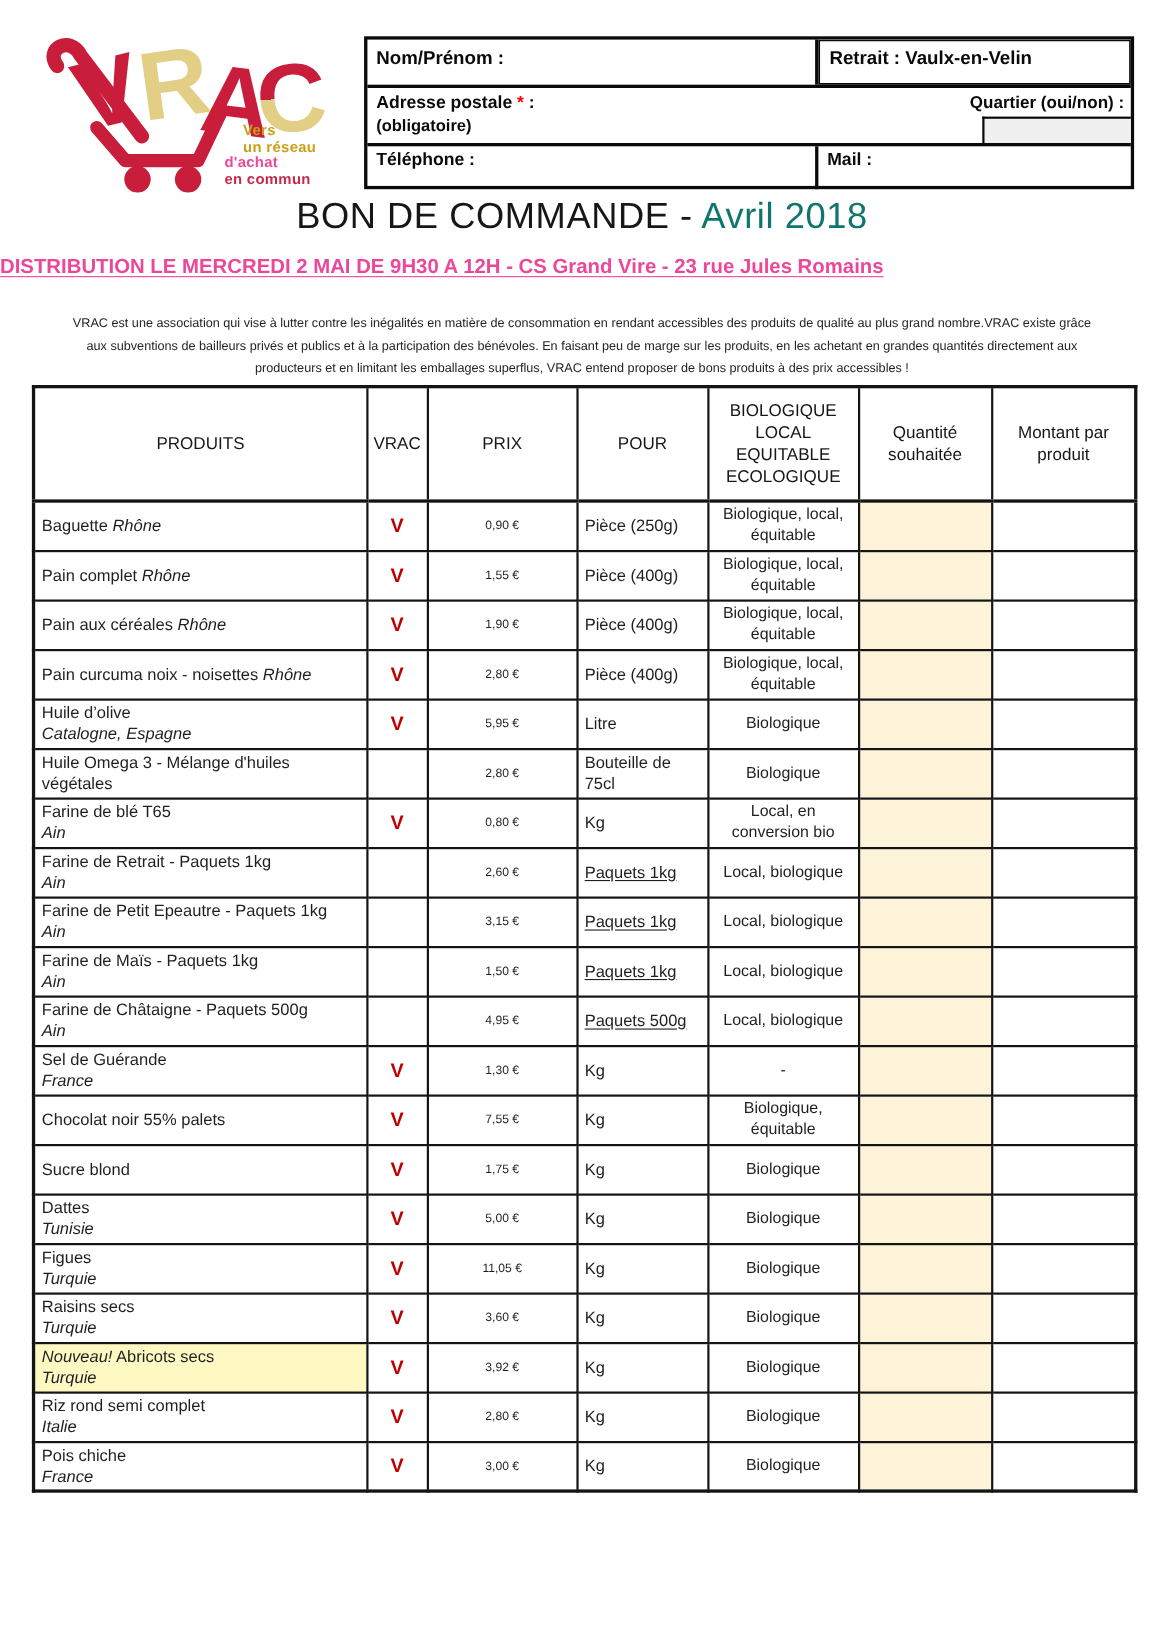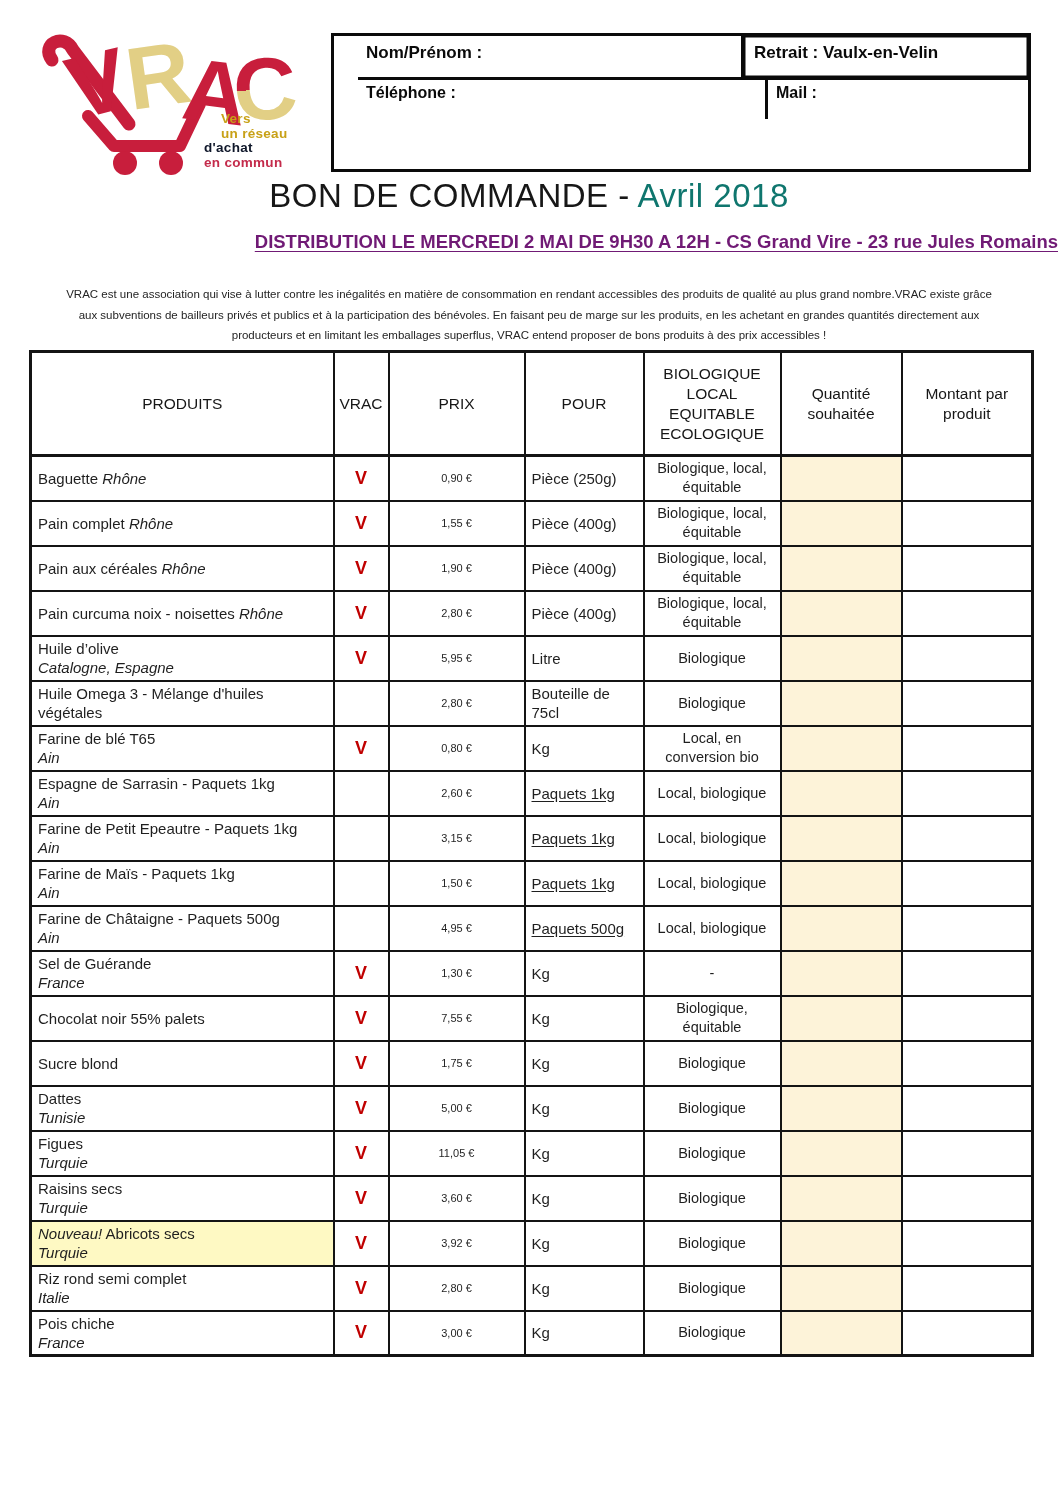--- a/index.html
+++ b/index.html
@@ -6,41 +6,41 @@
   .page{
     position:relative;width:1058px;height:1497px;background:#ffffff;
     font-family:"Liberation Sans",sans-serif;color:#1f1f1f;overflow:hidden;
   }
 
   
   .logo{position:absolute;left:28px;top:24px;width:300px;height:152px;}
   .logo svg{position:absolute;left:0;top:0;}
   .tagline{position:absolute;left:176px;top:88px;font-weight:bold;font-size:13.5px;line-height:14.5px;letter-spacing:.3px;}
   .tag-gold{color:#C8A117;margin-left:17px;}
-  .tag-gold2{color:#0f172a;}
+  .tag-gold2{color:#ec4899;}
   .tag-red{color:#C42B4B;}
 
   
-  .form{position:absolute;left:331px;top:33px;width:700px;height:139px;border:3px solid #0a0a0a;box-sizing:border-box;font-weight:bold;color:#0a0a0a;padding-left:24px;}
+  .form{position:absolute;left:331px;top:33px;width:700px;height:139px;border:3px solid #0a0a0a;box-sizing:border-box;font-weight:bold;color:#0a0a0a;}
   .form-row1{display:flex;height:41px;border-bottom:3px solid #0a0a0a;}
   .cell-nom{flex:1;padding:7px 8px 0 8px;font-size:17px;}
   .cell-retrait{width:287px;box-sizing:border-box;border-left:3px solid #0a0a0a;box-shadow:inset 0 0 0 1.5px #0a0a0a;padding:7px 10px 0 10px;font-size:17px;}
   .form-row2{position:relative;height:47px;border-bottom:3px solid #0a0a0a;padding:3px 8px 0 8px;box-sizing:content-box;font-size:16px;line-height:21px;}
   .star{color:#FF0000;}
   .obligatoire{font-size:15px;}
   .quartier-label{position:absolute;right:6px;top:3px;font-size:15.5px;}
   .quartier-box{position:absolute;right:0;bottom:0;width:133px;height:22px;background:#F0F0F0;border-top:2px solid #0a0a0a;border-left:2px solid #0a0a0a;}
   .form-row3{display:flex;height:39px;}
   .cell-tel{width:410px;box-sizing:border-box;border-right:3px solid #0a0a0a;padding:4px 8px 0 8px;font-size:16px;}
   .cell-mail{flex:1;padding:4px 8px 0 8px;font-size:16px;}
 
   
   .title{position:absolute;left:0;top:177px;width:100%;text-align:center;font-size:33px;color:#171717;letter-spacing:.5px;}
   .title .accent{color:#0f766e;}
-  .banner{position:absolute;left:0;top:231px;width:100%;text-align:right;font-size:18.5px;font-weight:bold;color:#701a75;text-decoration:underline;text-underline-offset:3px;}
+  .banner{position:absolute;left:0;top:231px;width:100%;text-align:left;font-size:18.5px;font-weight:bold;color:#ec4899;text-decoration:underline;text-underline-offset:3px;}
   .intro{position:absolute;left:0;top:284px;width:100%;text-align:center;font-size:11.5px;line-height:20.5px;color:#242424;}
   .intro div{white-space:nowrap;}
 
   
   table.products{position:absolute;left:29px;top:350px;width:1002px;border-collapse:collapse;table-layout:fixed;border:3px solid #141414;}
   table.products td,table.products th{border:2px solid #141414;vertical-align:middle;overflow:hidden;}
   table.products thead th{height:99px;font-weight:400;font-size:15.5px;line-height:20px;text-align:center;white-space:pre-line;color:#171717;border-bottom:3px solid #141414;}
   table.products tbody tr{height:45px;}
   .c-prod{padding:1px 6px;font-size:15px;line-height:19px;text-align:left;}
   .c-prod .origin{display:block;font-style:italic;}
@@ -92,20 +92,28 @@
   </div>
 
   <div class="form">
     <div class="form-row1">
       <div class="cell-nom">
         <span>Nom/Prénom :</span>
       </div>
       <div class="cell-retrait">
         <span>Retrait : Vaulx-en-Velin</span>
       </div>
+    </div>
+    <div class="form-row2">
+      <div>
+        <span>Adresse postale</span><span class="star"> <span>*</span></span><span> :</span>
+        <div class="obligatoire">(obligatoire)</div>
+      </div>
+      <div class="quartier-label">Quartier (oui/non) :</div>
+      <div class="quartier-box"></div>
     </div>
     <div class="form-row3">
       <div class="cell-tel">
         <span>Téléphone :</span>
       </div>
       <div class="cell-mail">
         <span>Mail :</span>
       </div>
     </div>
   </div>
@@ -240,21 +248,21 @@
       <td class="c-vrac">V</td>
       <td class="c-prix">0,80 €</td>
       <td class="c-pour"><span>Kg</span></td>
       <td class="c-bio">Local, en conversion bio</td>
       <td class="c-qty"></td>
       <td class="c-mont"></td>
     </tr>
 
     <tr>
       <td class="c-prod">
-        <span class="pre-italic"></span><span class="prod-name">Espagne de Sarrasin - Paquets 1kg</span><span class="inline-italic"></span>
+        <span class="pre-italic"></span><span class="prod-name">Farine de Retrait - Paquets 1kg</span><span class="inline-italic"></span>
         
         <span class="origin">Ain</span>
       </td>
       <td class="c-vrac"></td>
       <td class="c-prix">2,60 €</td>
       <td class="c-pour"><span class="u">Paquets 1kg</span></td>
       <td class="c-bio">Local, biologique</td>
       <td class="c-qty"></td>
       <td class="c-mont"></td>
     </tr>

